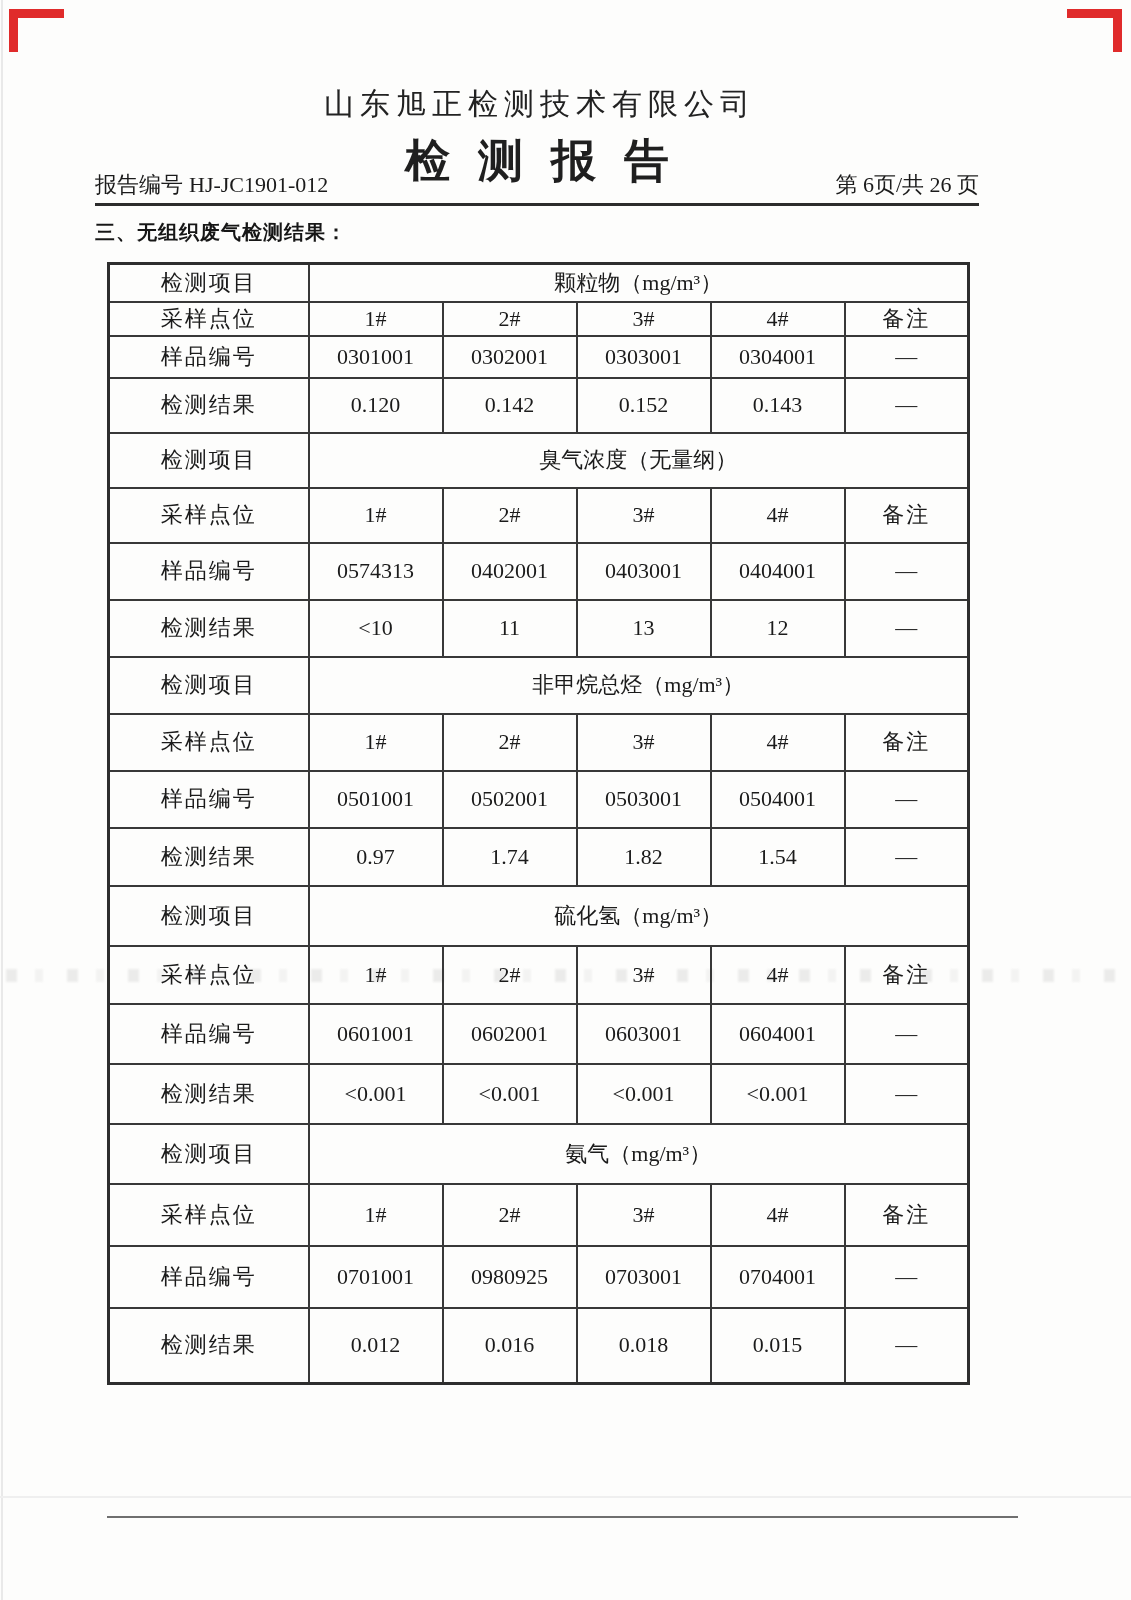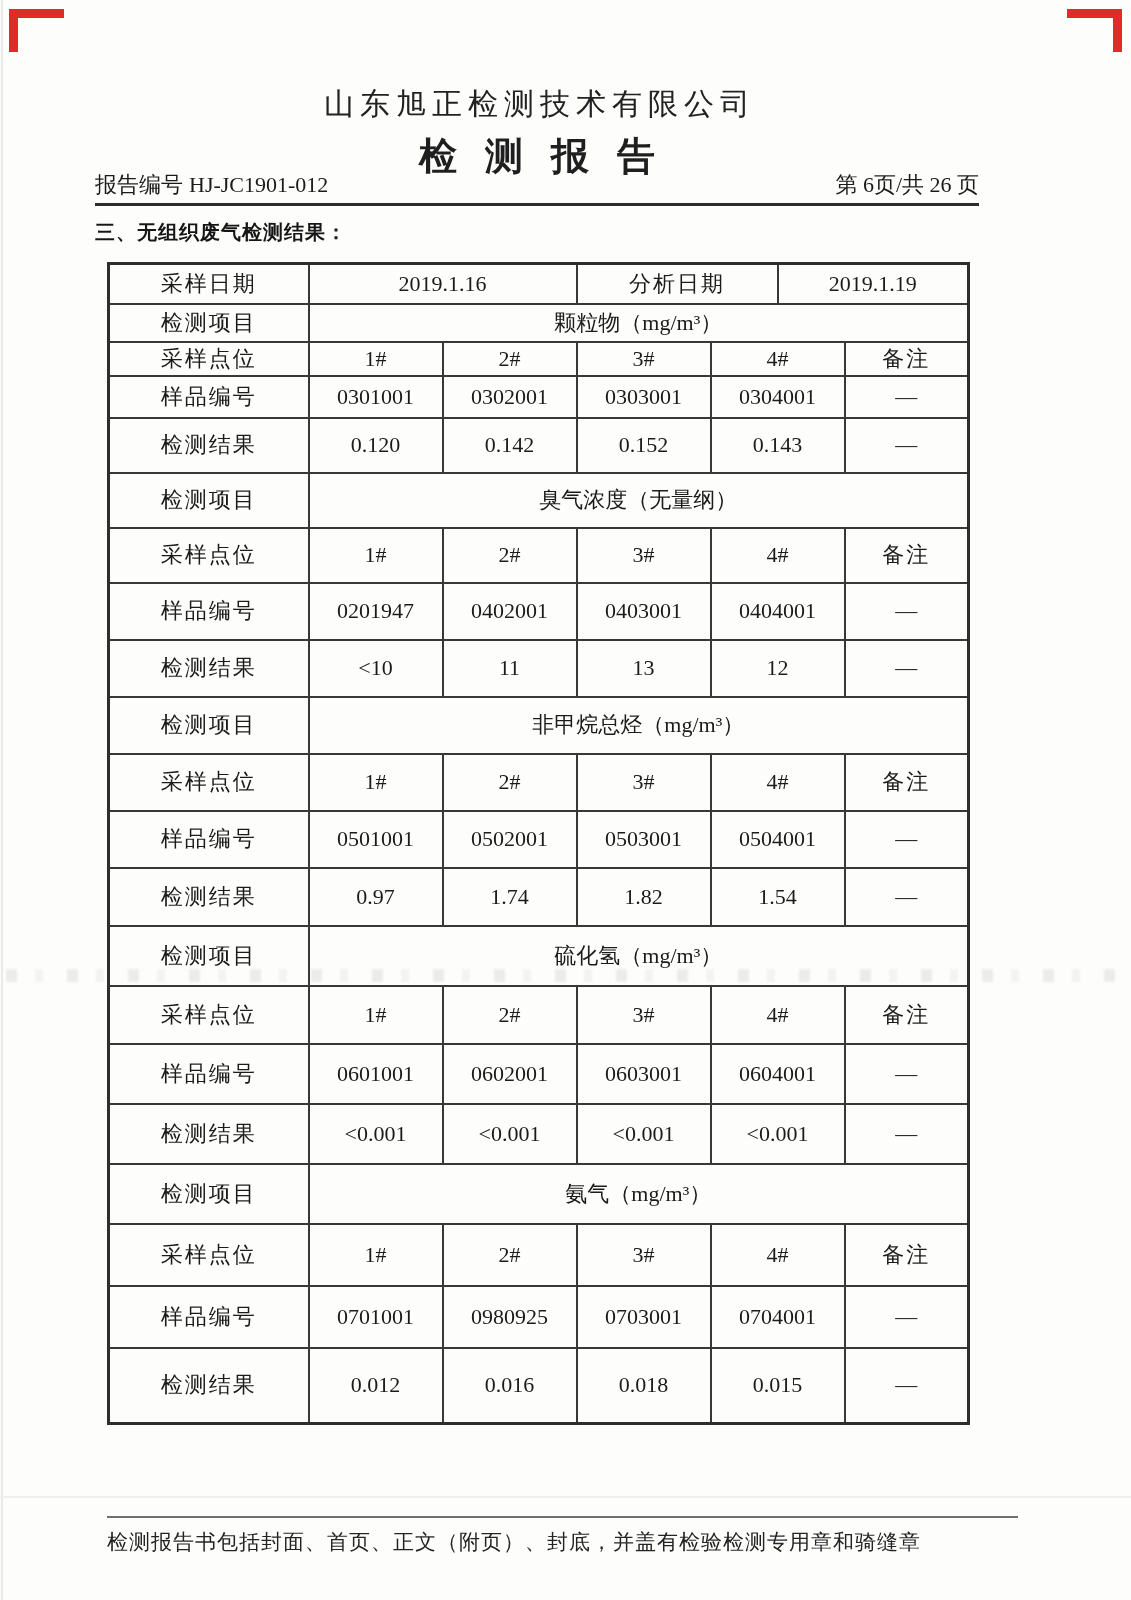--- a/index.html
+++ b/index.html
@@ -26,21 +26,21 @@
   .content{position:absolute;left:107px;top:0;width:860px;}
 
   .company-name{
     position:absolute;left:0;top:84px;width:860px;
     text-align:center;font-size:30px;font-weight:400;
     letter-spacing:6px;padding-left:6px;box-sizing:border-box;
     color:#222;white-space:nowrap;
   }
   .doc-title{
     position:absolute;left:0;top:131px;width:860px;
-    text-align:center;font-size:38px;font-weight:700;
+    text-align:center;font-size:45px;font-weight:700;
     letter-spacing:28px;padding-left:28px;box-sizing:border-box;
     color:#1f1f1f;white-space:nowrap;
   }
   .meta-row{
     position:absolute;left:-12px;top:170px;width:884px;
     display:flex;justify-content:space-between;align-items:baseline;
     font-size:22px;color:#1b1b1b;gap:48px;
   }
   .meta-left span{margin-right:6px;}
   .meta-rule{position:absolute;left:-12px;top:203px;width:884px;height:3px;background:#2c2c2c;}
@@ -105,26 +105,20 @@
           <col style="width:67px">
           <col style="width:67px">
         <col style="width:67px">
           <col style="width:67px">
           <col style="width:67px">
           <col style="width:67px">
         <col style="width:124px">
       </colgroup>
 
       <tbody>
-          <tr class="rh40">
-        <td class="lbl">采样日期</td>
-        <td colspan="4">2019.1.16</td>
-        <td colspan="3" class="lbl">分析日期</td>
-        <td colspan="2">2019.1.19</td>
-      </tr>
 
       <tr class="rh38">
         <td class="lbl">检测项目</td>
         <td colspan="9">颗粒物（mg/m³）</td>
       </tr>
       <tr class="rh34">
         <td class="lbl">采样点位</td>
         <td colspan="2">1#</td>
         <td colspan="2">2#</td>
         <td colspan="2">3#</td>
@@ -155,21 +149,21 @@
       <tr class="rh55">
         <td class="lbl">采样点位</td>
         <td colspan="2">1#</td>
         <td colspan="2">2#</td>
         <td colspan="2">3#</td>
         <td colspan="2">4#</td>
         <td class="lbl">备注</td>
       </tr>
       <tr class="rh57">
         <td class="lbl">样品编号</td>
-        <td colspan="2">0201947</td>
+        <td colspan="2">0574313</td>
         <td colspan="2">0402001</td>
         <td colspan="2">0403001</td>
         <td colspan="2">0404001</td>
         <td>—</td>
       </tr>
       <tr class="rh57">
         <td class="lbl">检测结果</td>
         <td colspan="2">&lt;10</td>
         <td colspan="2">11</td>
         <td colspan="2">13</td>
@@ -262,15 +256,14 @@
         <td colspan="2">0.018</td>
         <td colspan="2">0.015</td>
         <td class="low-dash">—</td>
       </tr>
 
     </tbody>
       </table>
   </div>
 
   <div class="footer-rule"></div>
-  <div class="footer-note">检测报告书包括封面、首页、正文（附页）、封底，并盖有检验检测专用章和骑缝章</div>
 
 </div>
 
 </body></html>

